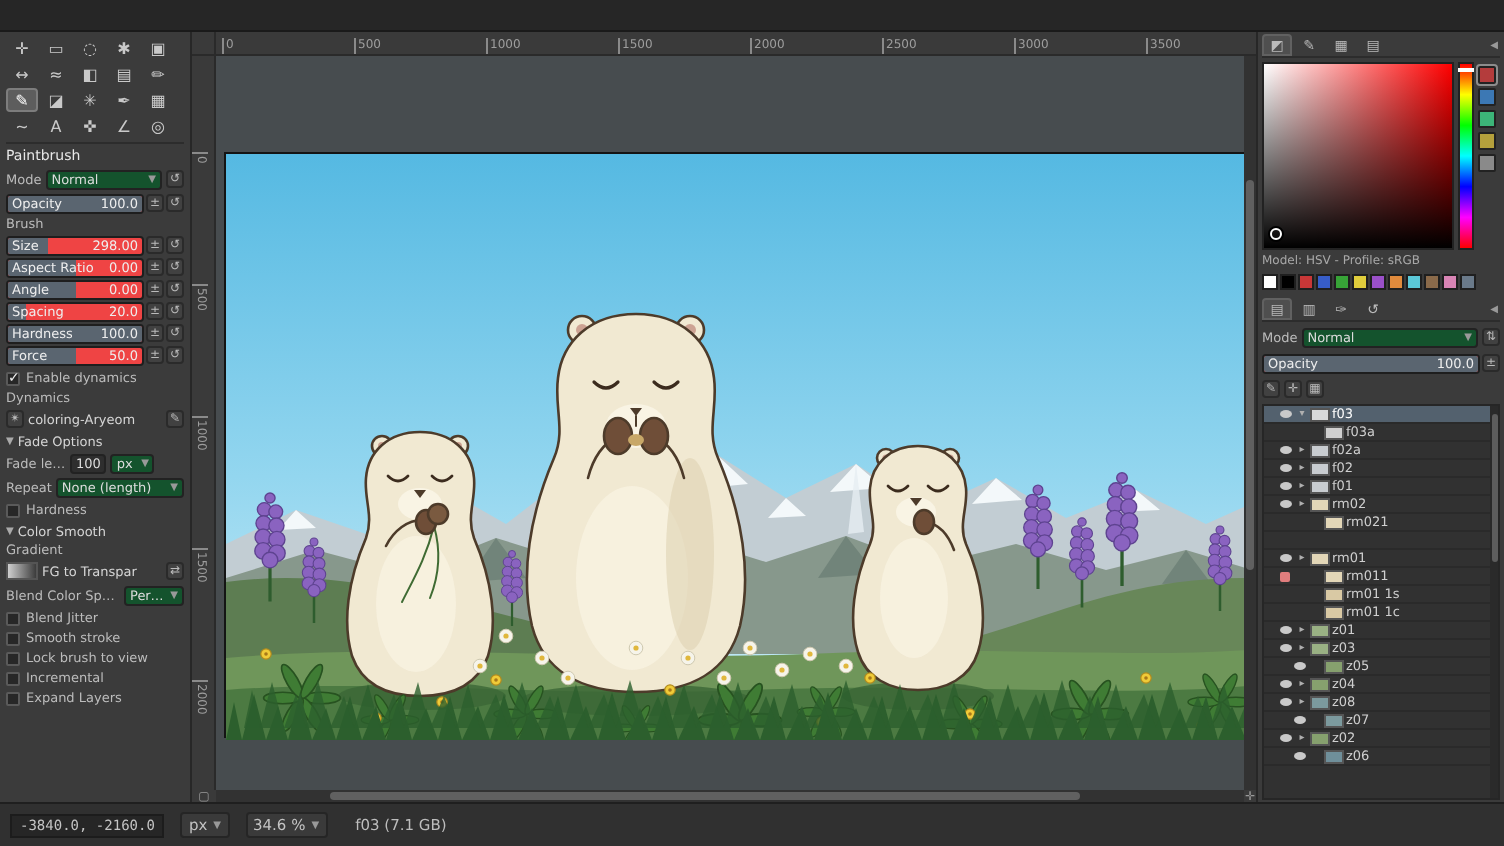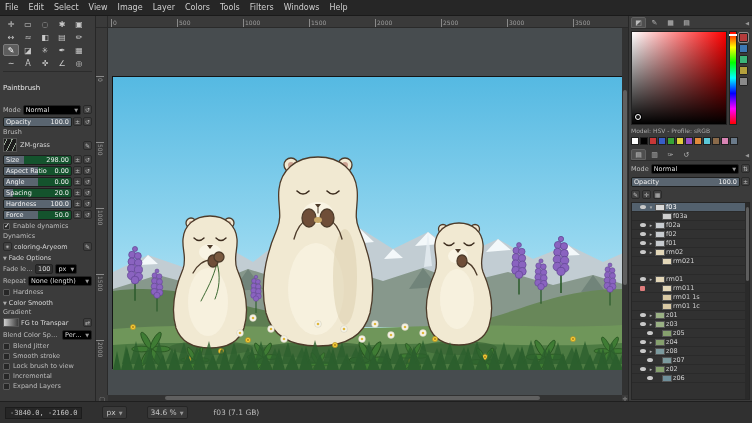--- a/index.html
+++ b/index.html
@@ -13,29 +13,29 @@
   .menu-item { padding:0 5px; font-size:8px; color:#cfcfcf; cursor:default; }
   .win-title { position:absolute; left:243px; right:4px; font-size:7.5px; color:#b9b9b9; white-space:nowrap; overflow:hidden; pointer-events:none; }
 
   .main { flex:1; display:flex; min-height:0; }
 
   
   .toolbox { width:96px; background:#3b3b3b; border-right:1px solid #272727; padding:2px 3px; display:flex; flex-direction:column; gap:1px; overflow:hidden; font-size:6.5px; }
   .tools { display:flex; flex-wrap:wrap; gap:1px; padding-bottom:2px; border-bottom:1px solid #2c2c2c; }
   .tool { width:16px; height:12px; display:flex; align-items:center; justify-content:center; font-size:8px; color:#c9c9c9; border:1px solid transparent; border-radius:2px; }
   .tool.active { background:#5d5d5d; border-color:#7d7d7d; color:#fff; }
-  .tool-name { font-size:7px; color:#e8e8e8; padding:11px 0; }
+  .tool-name { font-size:7px; color:#e8e8e8; padding:1px 0; }
   .optrow { display:flex; align-items:center; gap:2px; height:11px; }
   .optlabel { color:#bcbcbc; white-space:nowrap; overflow:hidden; text-overflow:ellipsis; }
-  .dropdown { flex:1; min-width:0; background:#000000; border:1px solid #222; border-radius:2px; height:10px; display:flex; align-items:center; padding:0 2px; gap:0; color:#ddd; }
+  .dropdown { flex:1; min-width:0; background:#14532d; border:1px solid #222; border-radius:2px; height:10px; display:flex; align-items:center; padding:0 2px; gap:0; color:#ddd; }
   .dd-val { flex:1; overflow:hidden; white-space:nowrap; text-overflow:ellipsis; }
   .dd-arrow { color:#999; font-size:5px; flex:0 0 auto; }
   .mini-btn { width:9px; height:9px; flex:0 0 auto; background:#414141; border:1px solid #2a2a2a; border-radius:2px; color:#bbb; font-size:6px; display:flex; align-items:center; justify-content:center; }
   .srow { display:flex; gap:1px; align-items:center; height:11px; }
-  .spin { position:relative; flex:1; height:10px; background:#14532d; border:1px solid #1e1e1e; border-radius:2px; overflow:hidden;text-align:center; }
+  .spin { position:relative; flex:1; height:10px; background:#ef4444; border:1px solid #1e1e1e; border-radius:2px; overflow:hidden;text-align:center; }
   .sfill { position:absolute; left:0; top:0; bottom:0; width:0; background:#5a6570; }
   .slab { position:absolute; left:2px; top:0; line-height:9px; color:#eee; z-index:1; max-width:62%; overflow:hidden; white-space:nowrap; }
   .sval { position:absolute; right:2px; top:0; line-height:9px; color:#eee; z-index:1; }
   .brushrow { display:flex; align-items:center; gap:3px; height:16px; }
   .brush-thumb { width:14px; height:14px; background:#1d1d1d; border:1px solid #555; position:relative; overflow:hidden; flex:0 0 auto; }
   .brush-thumb::before { content:""; position:absolute; inset:0; background:repeating-linear-gradient(115deg, transparent 0 2px, #9aaa99 2px 3px, transparent 3px 5px); }
   .grad-thumb { width:16px; height:9px; border:1px solid #555; background:linear-gradient(to right,#cfcfcf,#3c3c3c); flex:0 0 auto; }
   .section-hdr { display:flex; align-items:center; gap:2px; color:#d5d5d5; height:9px; }
   .exp-arrow { font-size:5px; color:#aaa; }
   .checkrow { display:flex; align-items:center; gap:3px; height:10px; }
@@ -91,45 +91,31 @@
   .ltag { width:5px; height:5px; border-radius:1px; flex:0 0 5px; }
   .leye { width:8px; flex:0 0 8px; display:flex; justify-content:center; }
   .eyeball { width:6px; height:4px; background:#c9c9c9; border-radius:50%; }
   .lexp { width:6px; flex:0 0 6px; font-size:5px; color:#b0b0b0; text-align:center; }
   .lthumb { width:10px; height:7px; flex:0 0 10px; border:1px solid #555; background:#888; }
   .lname { flex:1; font-size:6.5px; white-space:nowrap; overflow:hidden; }
   .listscroll { position:absolute; right:0; top:0; bottom:0; width:4px; background:#2a2a2a; }
   .listthumb { position:absolute; left:0.5px; width:3px; top:2%; height:38%; background:#5d5d5d; border-radius:2px; }
 
   
-  .statusbar { flex:0 0 22px; height:22px; background:#303030; border-top:1px solid #1f1f1f; display:flex; align-items:center; gap:20px; padding:0 5px; font-size:7.5px; color:#c4c4c4; }
+  .statusbar { flex:0 0 22px; height:22px; background:#303030; border-top:1px solid #1f1f1f; display:flex; align-items:center; gap:8px; padding:0 5px; font-size:7.5px; color:#c4c4c4; }
   .pos-box { background:#262626; border:1px solid #1c1c1c; padding:1px 4px; font-family:"DejaVu Sans Mono", monospace; font-size:7px; }
   .sb-dd { background:#3a3a3a; border:1px solid #252525; border-radius:2px; padding:1px 3px; display:flex; align-items:center; gap:3px; }
   .status-msg { margin-left:6px; color:#bdbdbd; }
 </style>
 </head>
 <body>
 
 <div class="app">
 
   <div class="menubar">
-    <div class="menus">
-
-    <span class="menu-item">File</span>
-        <span class="menu-item">Edit</span>
-        <span class="menu-item">Select</span>
-        <span class="menu-item">View</span>
-        <span class="menu-item">Image</span>
-        <span class="menu-item">Layer</span>
-        <span class="menu-item">Colors</span>
-        <span class="menu-item">Tools</span>
-        <span class="menu-item">Filters</span>
-        <span class="menu-item">Windows</span>
-        <span class="menu-item">Help</span>
-      </div>
   </div>
 
   <div class="main">
 
     <div class="toolbox">
       <div class="tools">
 
       <span class="tool">✛</span>
           <span class="tool">▭</span>
           <span class="tool">◌</span>
@@ -167,25 +153,20 @@
         <span class="spin">
           <span class="sfill" style="width:100%"></span>
           <span class="slab">Opacity</span>
           <span class="sval">100.0</span>
         </span>
         <span class="mini-btn">±</span>
         <span class="mini-btn">↺</span>
       </div>
 
       <div class="optlabel">Brush</div>
-      <div class="brushrow">
-        <span class="brush-thumb"></span>
-        <span class="dd-val" style="flex:1">ZM-grass</span>
-        <span class="mini-btn">✎</span>
-      </div>
 
       <div>
 
       <div class="srow">
           <span class="spin">
             <span class="sfill" style="width: 30%;"></span>
             <span class="slab">Size</span>
             <span class="sval">298.00</span>
           </span>
           <span class="mini-btn">±</span>

